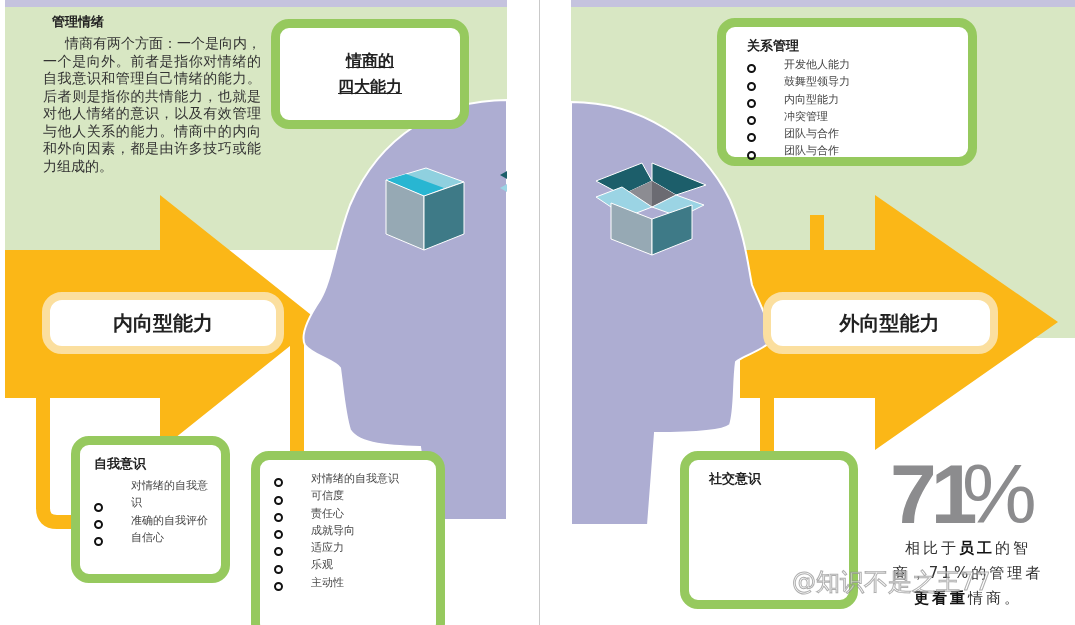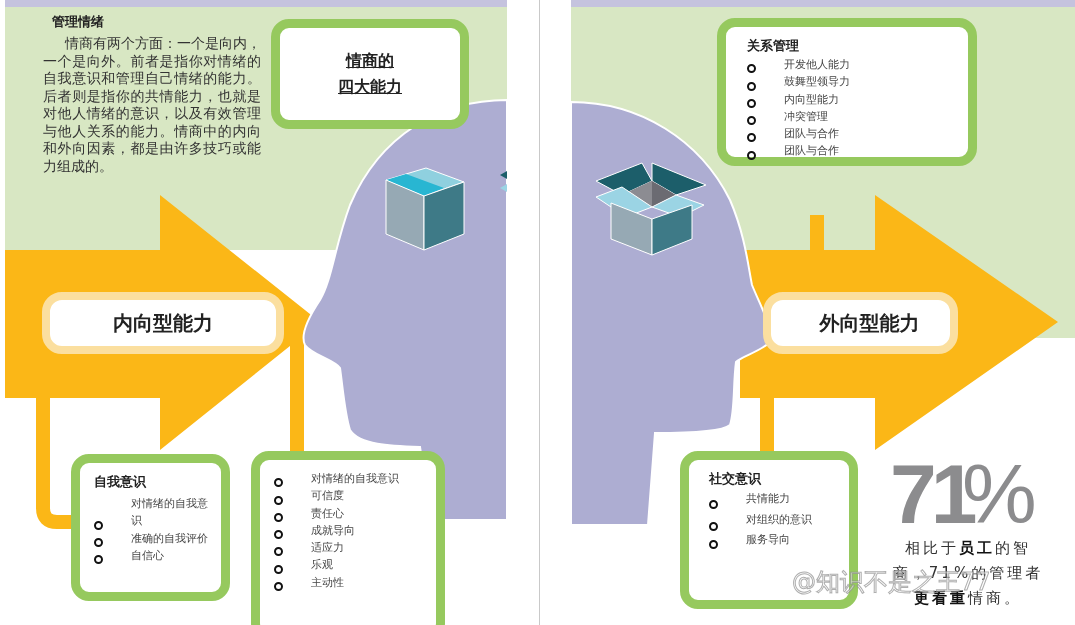--- a/index.html
+++ b/index.html
@@ -73,21 +73,21 @@
 <div class="intro-title">管理情绪</div>
 <div class="intro-text">情商有两个方面：一个是向内，一个是向外。前者是指你对情绪的自我意识和管理自己情绪的能力。后者则是指你的共情能力，也就是对他人情绪的意识，以及有效管理与他人关系的能力。情商中的内向和外向因素，都是由许多技巧或能力组成的。</div>
 
 <div class="title-box" style="left:271px; top:19px; width:198px; height:110px;">
   <span>情商的</span>
   <span>四大能力</span>
 </div>
 
 <div class="pill" style="left:42px; top:292px; width:242px; height:62px;">内向型能力</div>
 
-<div class="card" style="left:71px; top:454px; width:159px; height:147px;">
+<div class="card" style="left:71px; top:436px; width:159px; height:147px;">
   <div class="card-title">自我意识</div>
   <ul>
     <li>
         <span class="bullet"></span>
         <span>对情绪的自我意识</span>
       </li>
     <li>
         <span class="bullet"></span>
         <span>准确的自我评价</span>
       </li>
@@ -154,37 +154,23 @@
         <span class="bullet"></span>
         <span>团队与合作</span>
       </li>
     <li>
         <span class="bullet"></span>
         <span>团队与合作</span>
       </li>
   </ul>
 </div>
 
-<div class="pill" style="left:763px; top:292px; width:195px; height:62px;padding-left:18px;">外向型能力</div>
+<div class="pill" style="left:763px; top:292px; width:235px; height:62px;padding-left:18px;">外向型能力</div>
 
 <div class="card" style="left:680px; top:451px; width:178px; height:158px; padding-left:20px;">
   <div class="card-title" style="margin-bottom:1px;">社交意识</div>
-  <ul>
-    <li style="line-height:20px;">
-        <span class="bullet"></span>
-        <span>共情能力</span>
-      </li>
-    <li style="line-height:22px;">
-        <span class="bullet"></span>
-        <span>对组织的意识</span>
-      </li>
-    <li style="line-height:18px;">
-        <span class="bullet"></span>
-        <span>服务导向</span>
-      </li>
-  </ul>
 </div>
 
 <div class="stat-big">71</div>
 <div class="stat-pct">%</div>
 <div class="stat-text"><span>相比于</span><b>员工</b><span>的智商，71%的管理者</span><b>更看重</b><span>情商。</span></div>
 
 <div class="watermark">@知识不是之王77</div>
 
 </body></html>

